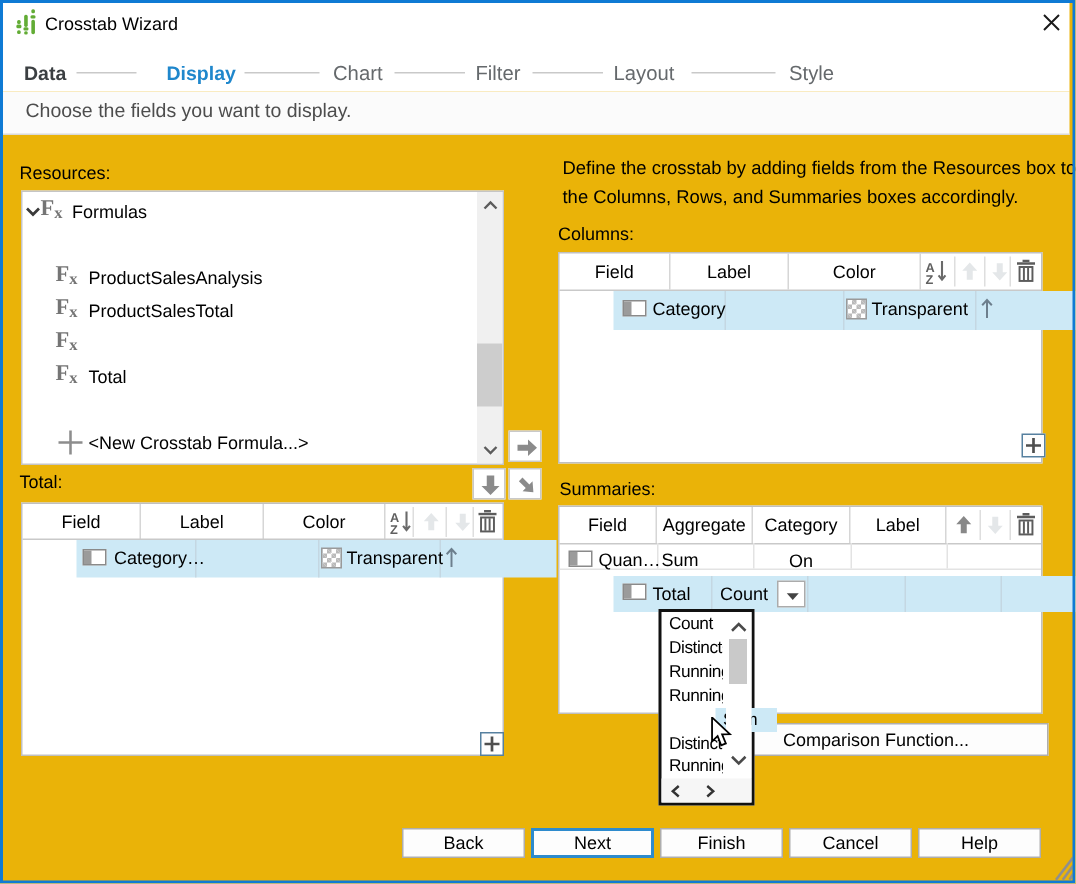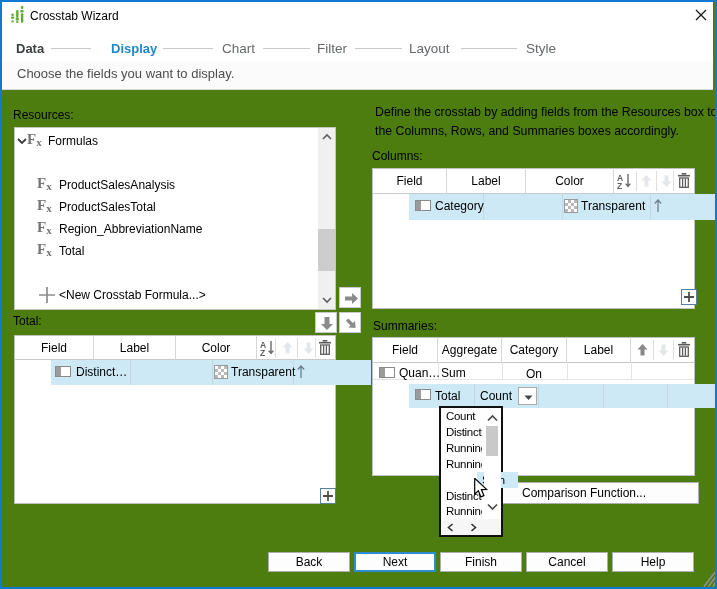--- a/index.html
+++ b/index.html
@@ -1,18 +1,18 @@
 <!DOCTYPE html>
 <html><head>
 <meta charset="utf-8">
 <style>
 * { margin:0; padding:0; box-sizing:border-box; }
 html,body { width:717px; height:589px; }
 body { font-family:"Liberation Sans", sans-serif; font-size:12px; color:#000; position:relative; background:#fff; overflow:hidden; }
-#win { position:absolute; left:0; top:0; width:717px; height:589px; background:#4d7c0f; }
+#win { position:absolute; left:0; top:0; width:717px; height:589px; background:#eab308; }
 #frame { position:absolute; left:0; top:0; width:717px; height:589px; border:2px solid #0f7ad4; z-index:90; pointer-events:none; }
 .abs { position:absolute; }
 
 #titlebar { position:absolute; left:0; top:0; width:713px; height:32px; background:#fff; }
 #title { position:absolute; left:30px; top:9px; font-size:12px; color:#000; }
 #closex { position:absolute; left:694px; top:8px; width:14px; height:14px; }
 
 #steps { position:absolute; left:0; top:32px; width:713px; height:29px; background:#fff; }
 .step { position:absolute; top:9px; font-size:13px; font-weight:bold; color:#65696c; }
 .sline { position:absolute; top:16px; height:1px; background:#c9c9c9; }
@@ -109,21 +109,20 @@
     <div class="trow" style="top:46px">
         <span class="fx fx2">F<sub>x</sub></span>
         <span class="ttext2">ProductSalesAnalysis</span>
       </div>
     <div class="trow" style="top:68px">
         <span class="fx fx2">F<sub>x</sub></span>
         <span class="ttext2">ProductSalesTotal</span>
       </div>
     <div class="trow" style="top:90px">
         <span class="fx fx2">F<sub>x</sub></span>
-        <span class="ttext2">Region_AbbreviationName</span>
       </div>
     <div class="trow" style="top:112px">
         <span class="fx fx2">F<sub>x</sub></span>
         <span class="ttext2">Total</span>
       </div>
     <div class="trow" style="top:156px">
         <svg class="plus" width="18" height="18" viewBox="0 0 18 18">
           <path d="M9 1 v16 M1 9 h16" stroke="#8d8d8d" stroke-width="1.7"></path>
         </svg>
         <span class="ttext2">&lt;New Crosstab Formula...&gt;</span>
@@ -186,21 +185,21 @@
           <rect x="2.7" y="5" width="8.6" height="9.3"></rect>
           <line x1="5.6" y1="5.5" x2="5.6" y2="13.8"></line>
           <line x1="8.4" y1="5.5" x2="8.4" y2="13.8"></line>
         </g>
       </svg>
     <div class="drow hl" style="top:24px;height:25px">
       <div class="cline" style="left:79px"></div>
         <div class="cline" style="left:161px"></div>
         <div class="cline" style="left:242px"></div>
       <span class="fieldicon" style="left:4px;top:6px;position:absolute"></span>
-      <span class="abs" style="left:25px;top:5px;white-space:nowrap">Distinct…</span>
+      <span class="abs" style="left:25px;top:5px;white-space:nowrap">Category…</span>
       <span class="swatch" style="left:163px;top:5px"></span>
       <span class="abs" style="left:180px;top:5px">Transparent</span>
       <svg class="abs" style="left:245px;top:4px" width="10" height="16" viewBox="0 0 10 16">
           <path d="M5 2 v12 M1.8 5.5 L5 2 l3.2 3.5" stroke="#6d7f8d" stroke-width="1.3" fill="none"></path>
         </svg>
     </div>
   </div>
   <div class="plusbtn" style="left:320px;top:488px"><svg width="14" height="14" viewBox="0 0 14 14">
         <path d="M7 2 v10 M2 7 h10" stroke="#4e4e4e" stroke-width="1.8"></path>
       </svg></div>

